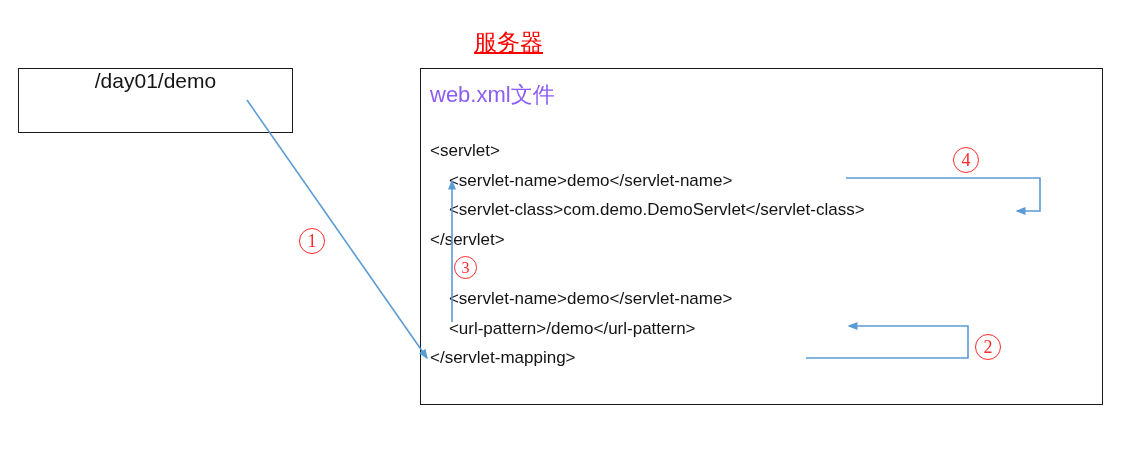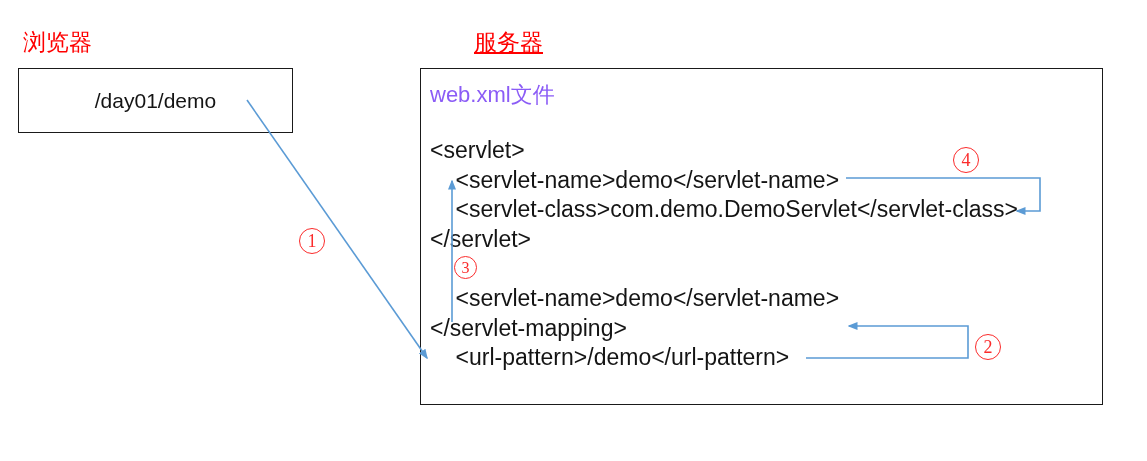--- a/index.html
+++ b/index.html
@@ -20,40 +20,40 @@
     white-space: nowrap;
   }
   #browser-label { left: 23px; top: 27px; }
   #server-label  { left: 474px; top: 27px; text-decoration: underline; }
 
   #browser-box {
     position: absolute;
     left: 18px; top: 68px;
     width: 275px; height: 65px;
     border: 1.6px solid #1a1a1a;
-    display: flex; align-items: center; justify-content: center;
+    display: flex; justify-content: center;
     font-size: 21px; color: #141414;
   }
   #server-box {
     position: absolute;
     left: 420px; top: 68px;
     width: 683px; height: 337px;
     border: 1.6px solid #1a1a1a;
     background: #ffffff;
   }
   #file-label {
     position: absolute;
     left: 430px; top: 80px;
     font-size: 22px; color: #8b5cf6;
     white-space: pre;
   }
   #code-block {
     position: absolute;
     left: 430px; top: 136px;
-    font-size: 23px; color: #141414;
+    font-size: 17px; color: #141414;
   }
   .code-line {
     height: 29.6px;
     line-height: 29.6px;
     white-space: pre;
   }
   .step-badge {
     position: absolute;
     border: 1.6px solid #fb2b2b;
     border-radius: 50%;
@@ -71,41 +71,40 @@
     left: 0; top: 0;
     width: 1147px; height: 461px;
     pointer-events: none;
   }
 </style>
 </head>
 <body>
 
 <div id="canvas">
 
-  <div id="browser-label" class="zone-label">浏览器</div>
 
   <div id="server-label" class="zone-label">服务器</div>
 
   <div id="browser-box">
     <span>/day01/demo</span>
   </div>
 
   <div id="server-box"></div>
 
   <div id="file-label">web.xml文件</div>
 
   <div id="code-block">
     <div class="code-line">&lt;servlet&gt;</div>
     <div class="code-line">    &lt;servlet-name&gt;demo&lt;/servlet-name&gt;</div>
     <div class="code-line">    &lt;servlet-class&gt;com.demo.DemoServlet&lt;/servlet-class&gt;</div>
     <div class="code-line">&lt;/servlet&gt;</div>
     <div class="code-line"></div>
     <div class="code-line">    &lt;servlet-name&gt;demo&lt;/servlet-name&gt;</div>
+    <div class="code-line">    &lt;url-pattern&gt;/demo&lt;/url-pattern&gt;</div>
     <div class="code-line">&lt;/servlet-mapping&gt;</div>
-    <div class="code-line">    &lt;url-pattern&gt;/demo&lt;/url-pattern&gt;</div>
   </div>
 
   <svg id="connector-overlay" viewBox="0 0 1147 461" xmlns="http://www.w3.org/2000/svg">
     <defs>
       <marker id="arrowhead" markerWidth="10" markerHeight="8" refX="8.5" refY="4" orient="auto" markerUnits="userSpaceOnUse">
         <path d="M0,0 L10,4 L0,8 Z" fill="#5B9BD5"></path>
       </marker>
     </defs>
     <line x1="247" y1="100" x2="427" y2="358" stroke="#5B9BD5" stroke-width="1.6" marker-end="url(#arrowhead)"></line>
     <polyline points="806,358 968,358 968,326 849,326" fill="none" stroke="#5B9BD5" stroke-width="1.6" marker-end="url(#arrowhead)"></polyline>

